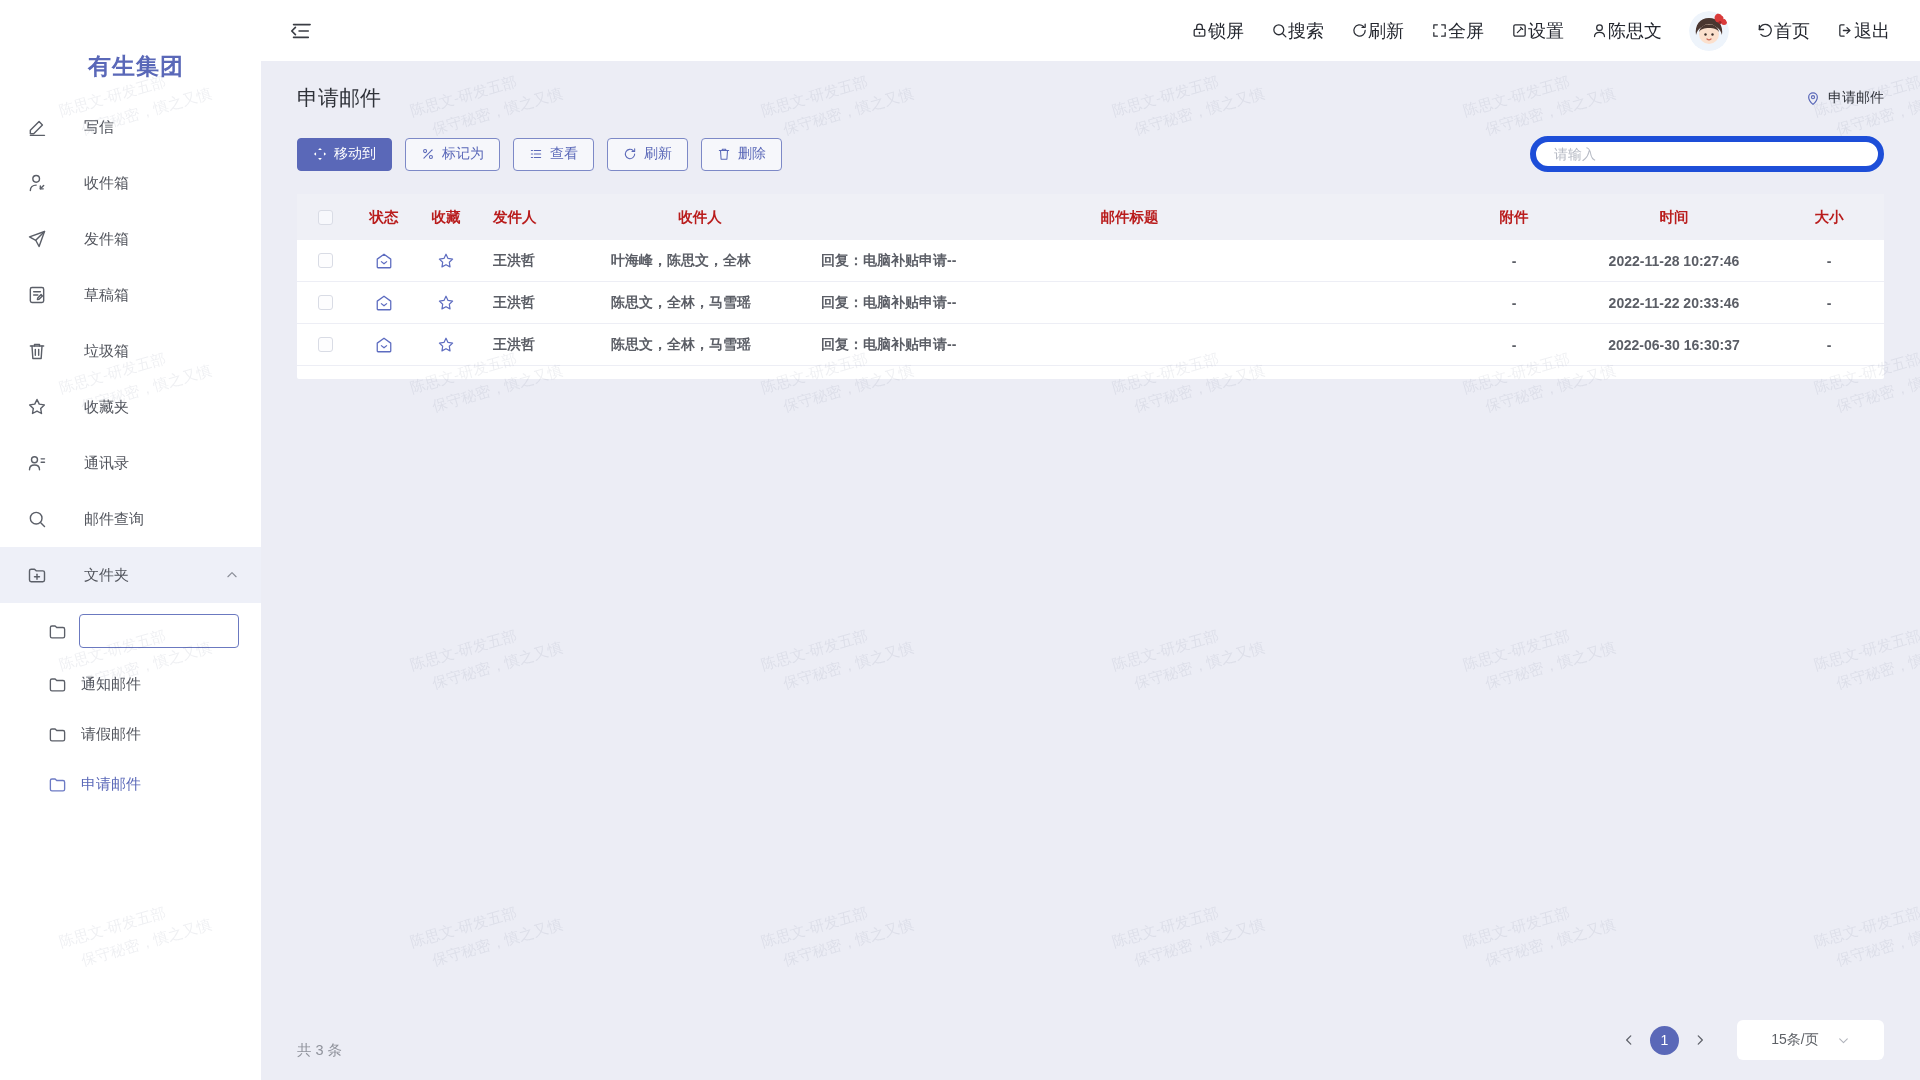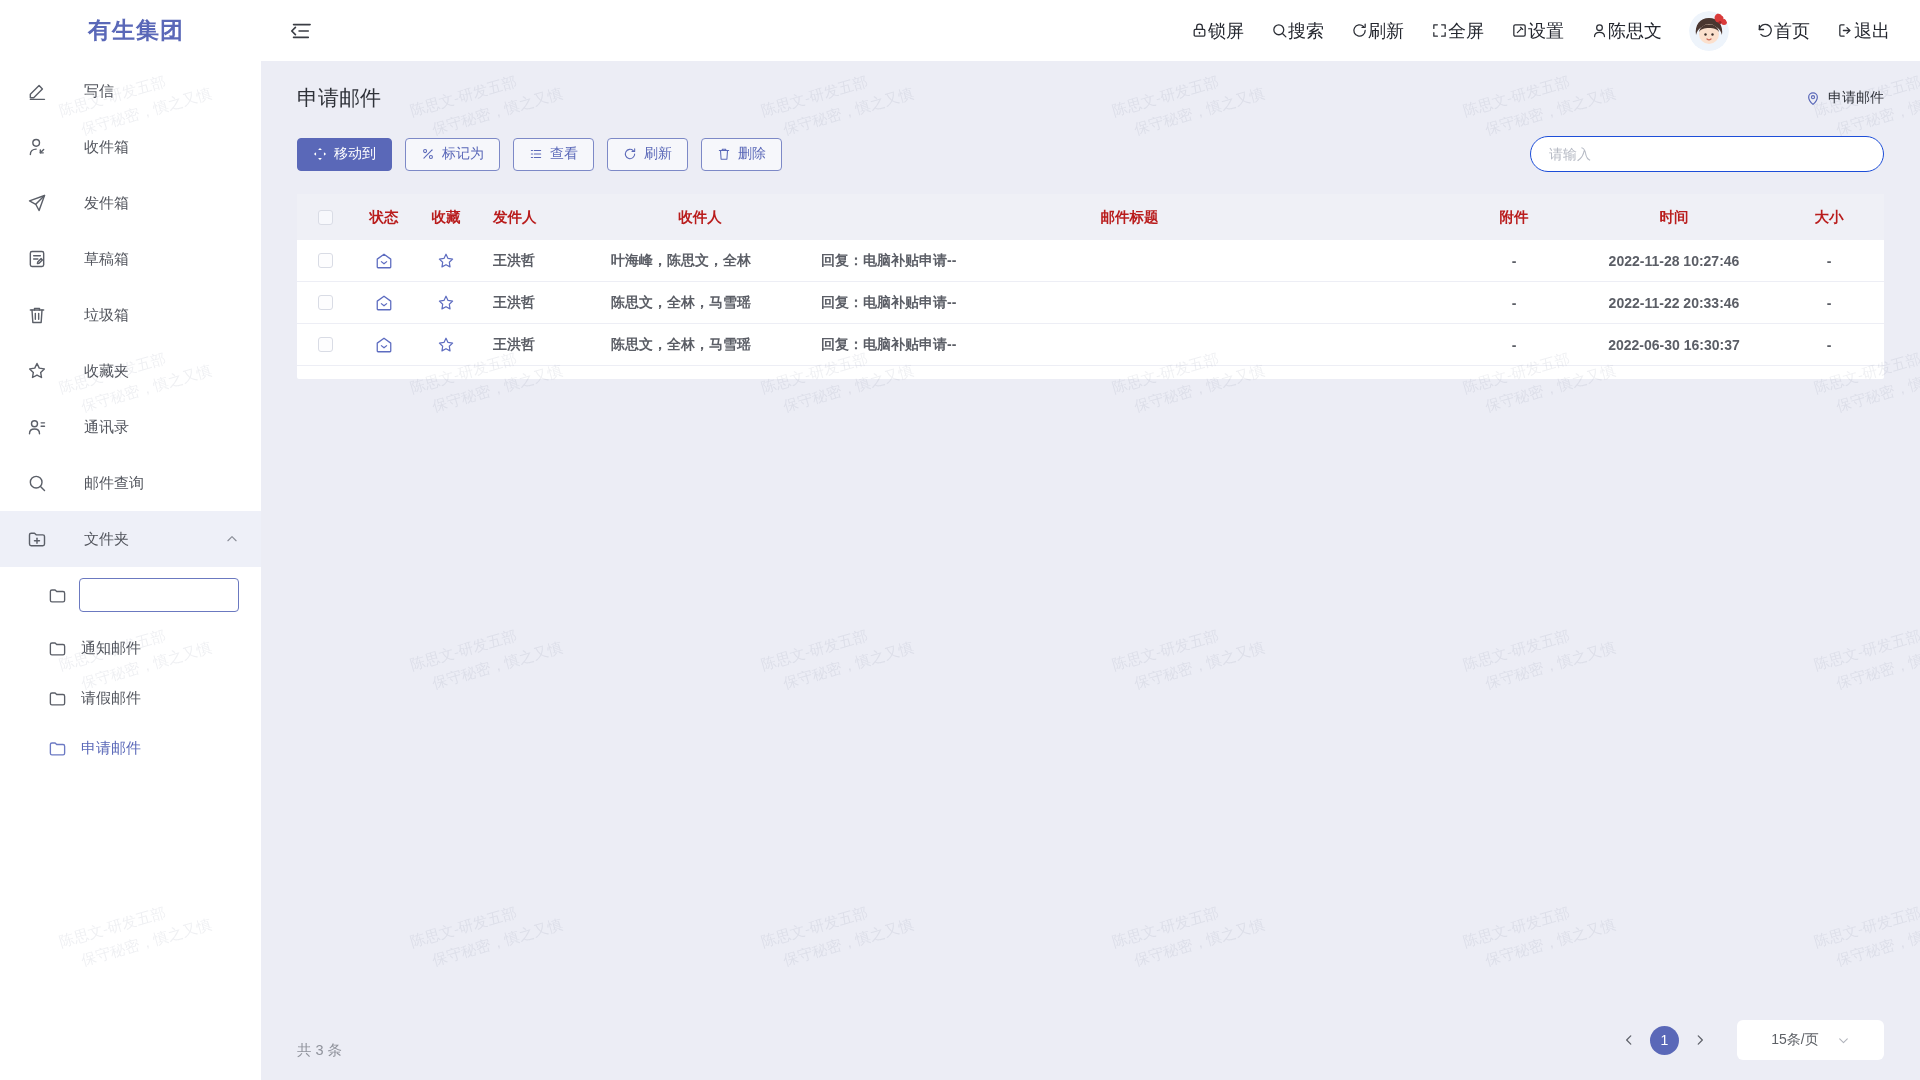--- a/index.html
+++ b/index.html
@@ -2,21 +2,21 @@
 <html><head>
 <meta charset="utf-8">
 <style>
   * { margin:0; padding:0; box-sizing:border-box; }
   html,body { width:1920px; height:1080px; overflow:hidden; }
   body { font-family:"Liberation Sans","DejaVu Sans",sans-serif; display:flex; background:#fff; color:#303133; }
   svg { display:block; }
 
   
   .sidebar { flex:0 0 261px; background:#fff; display:flex; flex-direction:column; position:relative; z-index:2; }
-  .logo-row { height:61px; display:flex; align-items:center; padding-left:88px; }
+  .logo-row { height:61px; display:flex; align-items:center; padding-left:88px;margin-top:36px; }
   .logo-text { font-size:23px; font-weight:bold; color:#5a68b8; letter-spacing:1px; }
   .side-nav { flex:1; padding-top:2px; }
   .side-item { height:56px; display:flex; align-items:center; padding:0 22px 0 27px; gap:37px; font-size:15px; color:#51545c; cursor:pointer; }
   .side-item .ic { color:#5b5f68; flex:0 0 20px; }
   .side-item.section { background:#eef0f8; }
   .side-item .grow { flex:1; }
   .chev { color:#8a8e98; }
   .folder-input-row { height:56px; display:flex; align-items:center; padding-left:48px; gap:12px; }
   .folder-input-row .ic { color:#5b5f68; }
   .folder-input { width:160px; height:34px; border:1px solid #6b79c0; border-radius:4px; background:#fff; outline:none; padding:0 8px; font-size:14px; }
@@ -36,21 +36,21 @@
 
   .content { flex:1; background:#ecedf5; padding:0 36px; display:flex; flex-direction:column; min-height:0; }
   .content-header { margin-top:23px; display:flex; align-items:center; justify-content:space-between; }
   .page-title { font-size:21px; color:#2e3138; font-weight:500; }
   .breadcrumb { display:flex; align-items:center; gap:7px; font-size:14px; color:#2e3138; }
   .breadcrumb .ic { color:#5a68b8; }
 
   .toolbar-row { margin-top:24px; display:flex; align-items:center; gap:13px; }
   .btn { height:33px; display:inline-flex; align-items:center; gap:7px; padding:0 15px; border-radius:4px; font-size:14px; cursor:pointer; border:1px solid #7d89c7; color:#5a68b8; background:rgba(255,255,255,0.55); }
   .btn.primary { background:#5a68b8; border-color:#5a68b8; color:#fff; }
-  .search-input { margin-left:auto; width:354px; height:36px; border:1px solid #1d4ed8; border-radius:18px; background:#fff; padding:0 18px; font-size:14px; color:#303133; outline:none; }
+  .search-input { margin-left:auto; width:354px; height:36px; border:6px solid #1d4ed8; border-radius:18px; background:#fff; padding:0 18px; font-size:14px; color:#303133; outline:none; }
   .search-input::placeholder { color:#b6bac4; }
 
   .mail-table { margin-top:22px; background:#fff; border-radius:2px; padding-bottom:13px; }
   .t-grid { display:grid; grid-template-columns:56px 62px 62px 118px 210px 1fr 120px 200px 110px; align-items:center; }
   .t-head { background:#eff0f6; height:46px; font-weight:bold; font-size:14.5px; color:#b91c1c; }
   .t-row { height:42px; border-bottom:1px solid #edeef5; font-size:14px; color:#5b5e66;font-weight:bold; }
   .cell-c { text-align:center; display:flex; justify-content:center; align-items:center; }
   .cell-l { padding-left:16px; text-align:left; white-space:nowrap; overflow:hidden; }
   .checkbox { width:15px; height:15px; border:1px solid #d9dce5; border-radius:3px; background:#fdfdfe; cursor:pointer; }
   .t-head .checkbox { background:#f7f8fc; }

